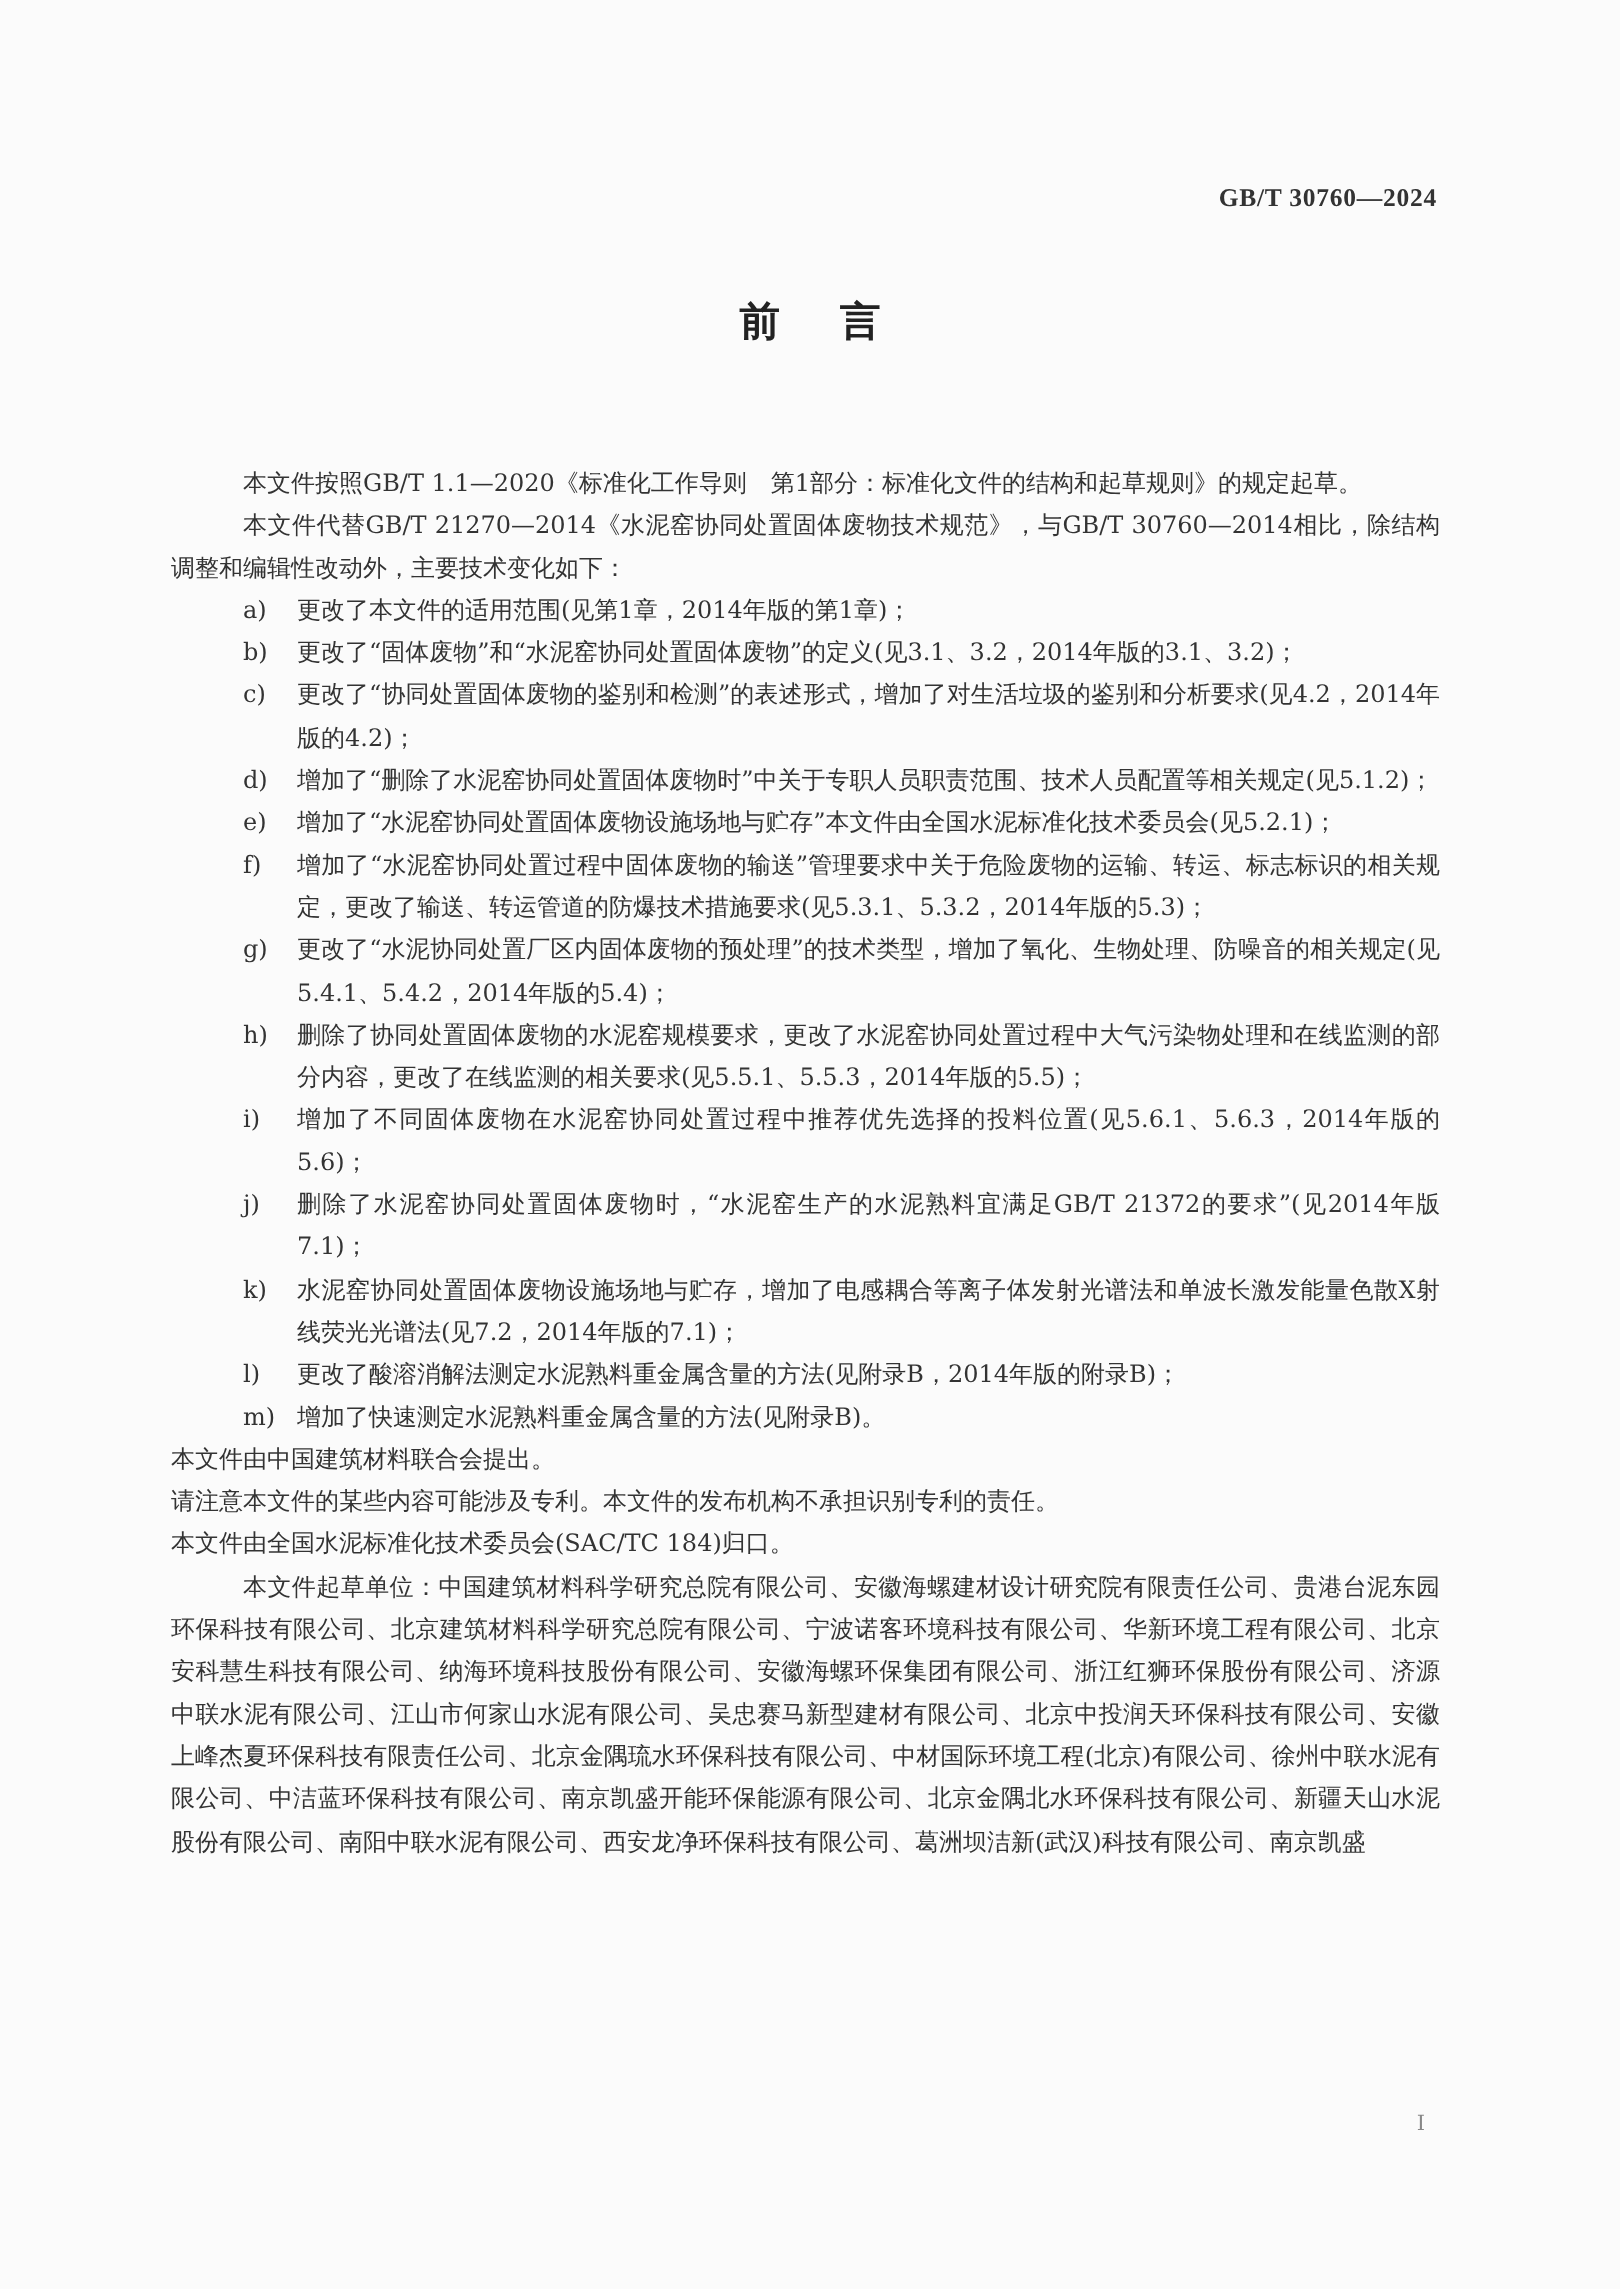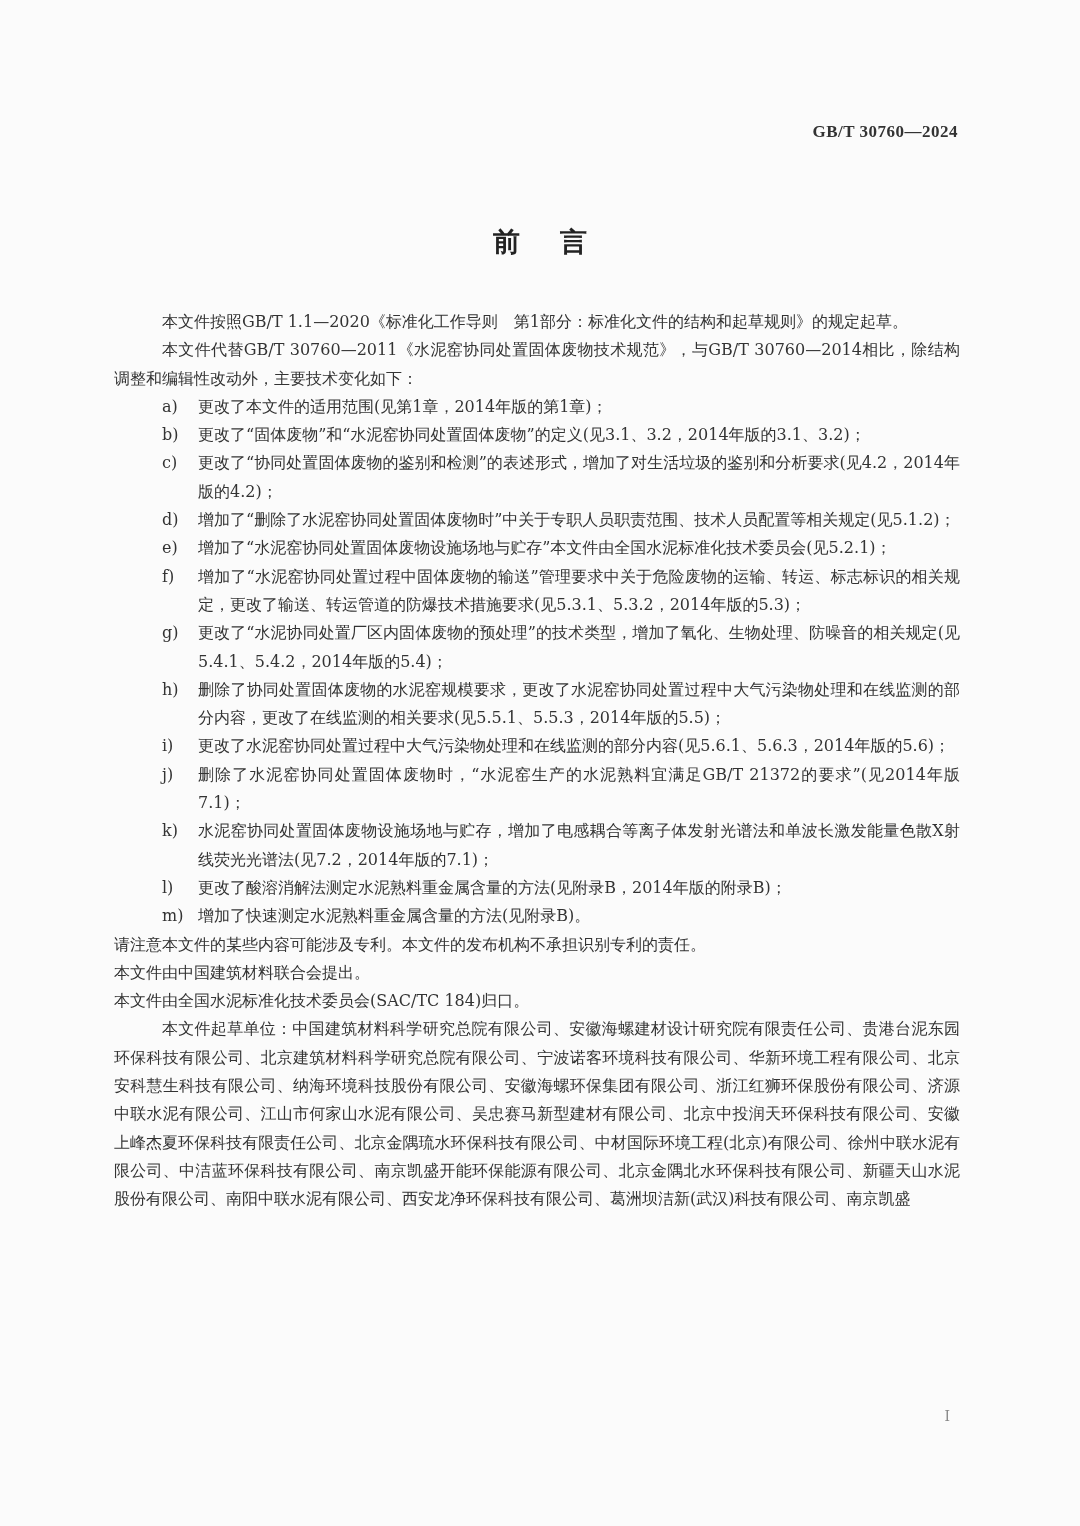--- a/index.html
+++ b/index.html
@@ -11,21 +11,21 @@
     position: relative;
     overflow: hidden;
   }
   .page { position: absolute; left: 0; top: 0; width: 1080px; height: 1526px; }
   .std-code {
     position: absolute; right: 122px; top: 122px;
     font-family: "Liberation Serif", serif;
     font-size: 17px; font-weight: bold; letter-spacing: 0.5px; color: #333;
   }
   .title {
-    position: absolute; left: 0; width: 1080px; top: 224px;
+    position: absolute; left: 0; width: 1080px; top: 196px;
     text-align: center; font-size: 27px; font-weight: bold; letter-spacing: 40px;
     text-indent: 40px; color: #222;
   }
   .body {
     position: absolute; left: 114px; top: 308px; width: 846px;
     font-size: 16px; line-height: 28.3px; color: #333;
   }
   .p { margin: 0; text-indent: 48px; text-align: justify; }
   .plain { margin: 0; text-indent: 0; padding-left: 0; }
   .item { display: flex; margin: 0; padding-left: 48px; }
@@ -38,21 +38,21 @@
 </style>
 </head>
 <body>
 
 <div class="page">
   <div class="std-code">GB/T 30760—2024</div>
   <div class="title">前言</div>
 
   <div class="body">
     <p class="p">本文件按照GB/T 1.1—2020《标准化工作导则　第1部分：标准化文件的结构和起草规则》的规定起草。</p>
-    <p class="p">本文件代替GB/T 30760—2011《水泥窑协同处置固体废物技术规范》，与GB/T 30760—2014相比，除结构调整和编辑性改动外，主要技术变化如下：</p>
+    <p class="p">本文件代替GB/T 21270—2014《水泥窑协同处置固体废物技术规范》，与GB/T 30760—2014相比，除结构调整和编辑性改动外，主要技术变化如下：</p>
 
     <div>
       <div class="item">
           <span class="lbl">a)</span>
           <span class="txt">更改了本文件的适用范围(见第1章，2014年版的第1章)；</span>
         </div>
       <div class="item">
           <span class="lbl">b)</span>
           <span class="txt">更改了“固体废物”和“水泥窑协同处置固体废物”的定义(见3.1、3.2，2014年版的3.1、3.2)；</span>
         </div>
@@ -75,40 +75,40 @@
       <div class="item">
           <span class="lbl">g)</span>
           <span class="txt">更改了“水泥协同处置厂区内固体废物的预处理”的技术类型，增加了氧化、生物处理、防噪音的相关规定(见5.4.1、5.4.2，2014年版的5.4)；</span>
         </div>
       <div class="item">
           <span class="lbl">h)</span>
           <span class="txt">删除了协同处置固体废物的水泥窑规模要求，更改了水泥窑协同处置过程中大气污染物处理和在线监测的部分内容，更改了在线监测的相关要求(见5.5.1、5.5.3，2014年版的5.5)；</span>
         </div>
       <div class="item">
           <span class="lbl">i)</span>
-          <span class="txt">更改了水泥窑协同处置过程中大气污染物处理和在线监测的部分内容(见5.6.1、5.6.3，2014年版的5.6)；</span>
+          <span class="txt">增加了不同固体废物在水泥窑协同处置过程中推荐优先选择的投料位置(见5.6.1、5.6.3，2014年版的5.6)；</span>
         </div>
       <div class="item">
           <span class="lbl">j)</span>
           <span class="txt">删除了水泥窑协同处置固体废物时，“水泥窑生产的水泥熟料宜满足GB/T 21372的要求”(见2014年版7.1)；</span>
         </div>
       <div class="item">
           <span class="lbl">k)</span>
           <span class="txt">水泥窑协同处置固体废物设施场地与贮存，增加了电感耦合等离子体发射光谱法和单波长激发能量色散X射线荧光光谱法(见7.2，2014年版的7.1)；</span>
         </div>
       <div class="item">
           <span class="lbl">l)</span>
           <span class="txt">更改了酸溶消解法测定水泥熟料重金属含量的方法(见附录B，2014年版的附录B)；</span>
         </div>
       <div class="item">
           <span class="lbl">m)</span>
           <span class="txt">增加了快速测定水泥熟料重金属含量的方法(见附录B)。</span>
         </div>
     </div>
 
+    <p class="plain">本文件由中国建筑材料联合会提出。</p>
     <p class="plain">请注意本文件的某些内容可能涉及专利。本文件的发布机构不承担识别专利的责任。</p>
-    <p class="plain">本文件由中国建筑材料联合会提出。</p>
     <p class="plain">本文件由全国水泥标准化技术委员会(SAC/TC 184)归口。</p>
     <p class="p">本文件起草单位：中国建筑材料科学研究总院有限公司、安徽海螺建材设计研究院有限责任公司、贵港台泥东园环保科技有限公司、北京建筑材料科学研究总院有限公司、宁波诺客环境科技有限公司、华新环境工程有限公司、北京安科慧生科技有限公司、纳海环境科技股份有限公司、安徽海螺环保集团有限公司、浙江红狮环保股份有限公司、济源中联水泥有限公司、江山市何家山水泥有限公司、吴忠赛马新型建材有限公司、北京中投润天环保科技有限公司、安徽上峰杰夏环保科技有限责任公司、北京金隅琉水环保科技有限公司、中材国际环境工程(北京)有限公司、徐州中联水泥有限公司、中洁蓝环保科技有限公司、南京凯盛开能环保能源有限公司、北京金隅北水环保科技有限公司、新疆天山水泥股份有限公司、南阳中联水泥有限公司、西安龙净环保科技有限公司、葛洲坝洁新(武汉)科技有限公司、南京凯盛</p>
   </div>
 
   <div class="page-num">I</div>
 </div>
 
 </body></html>

